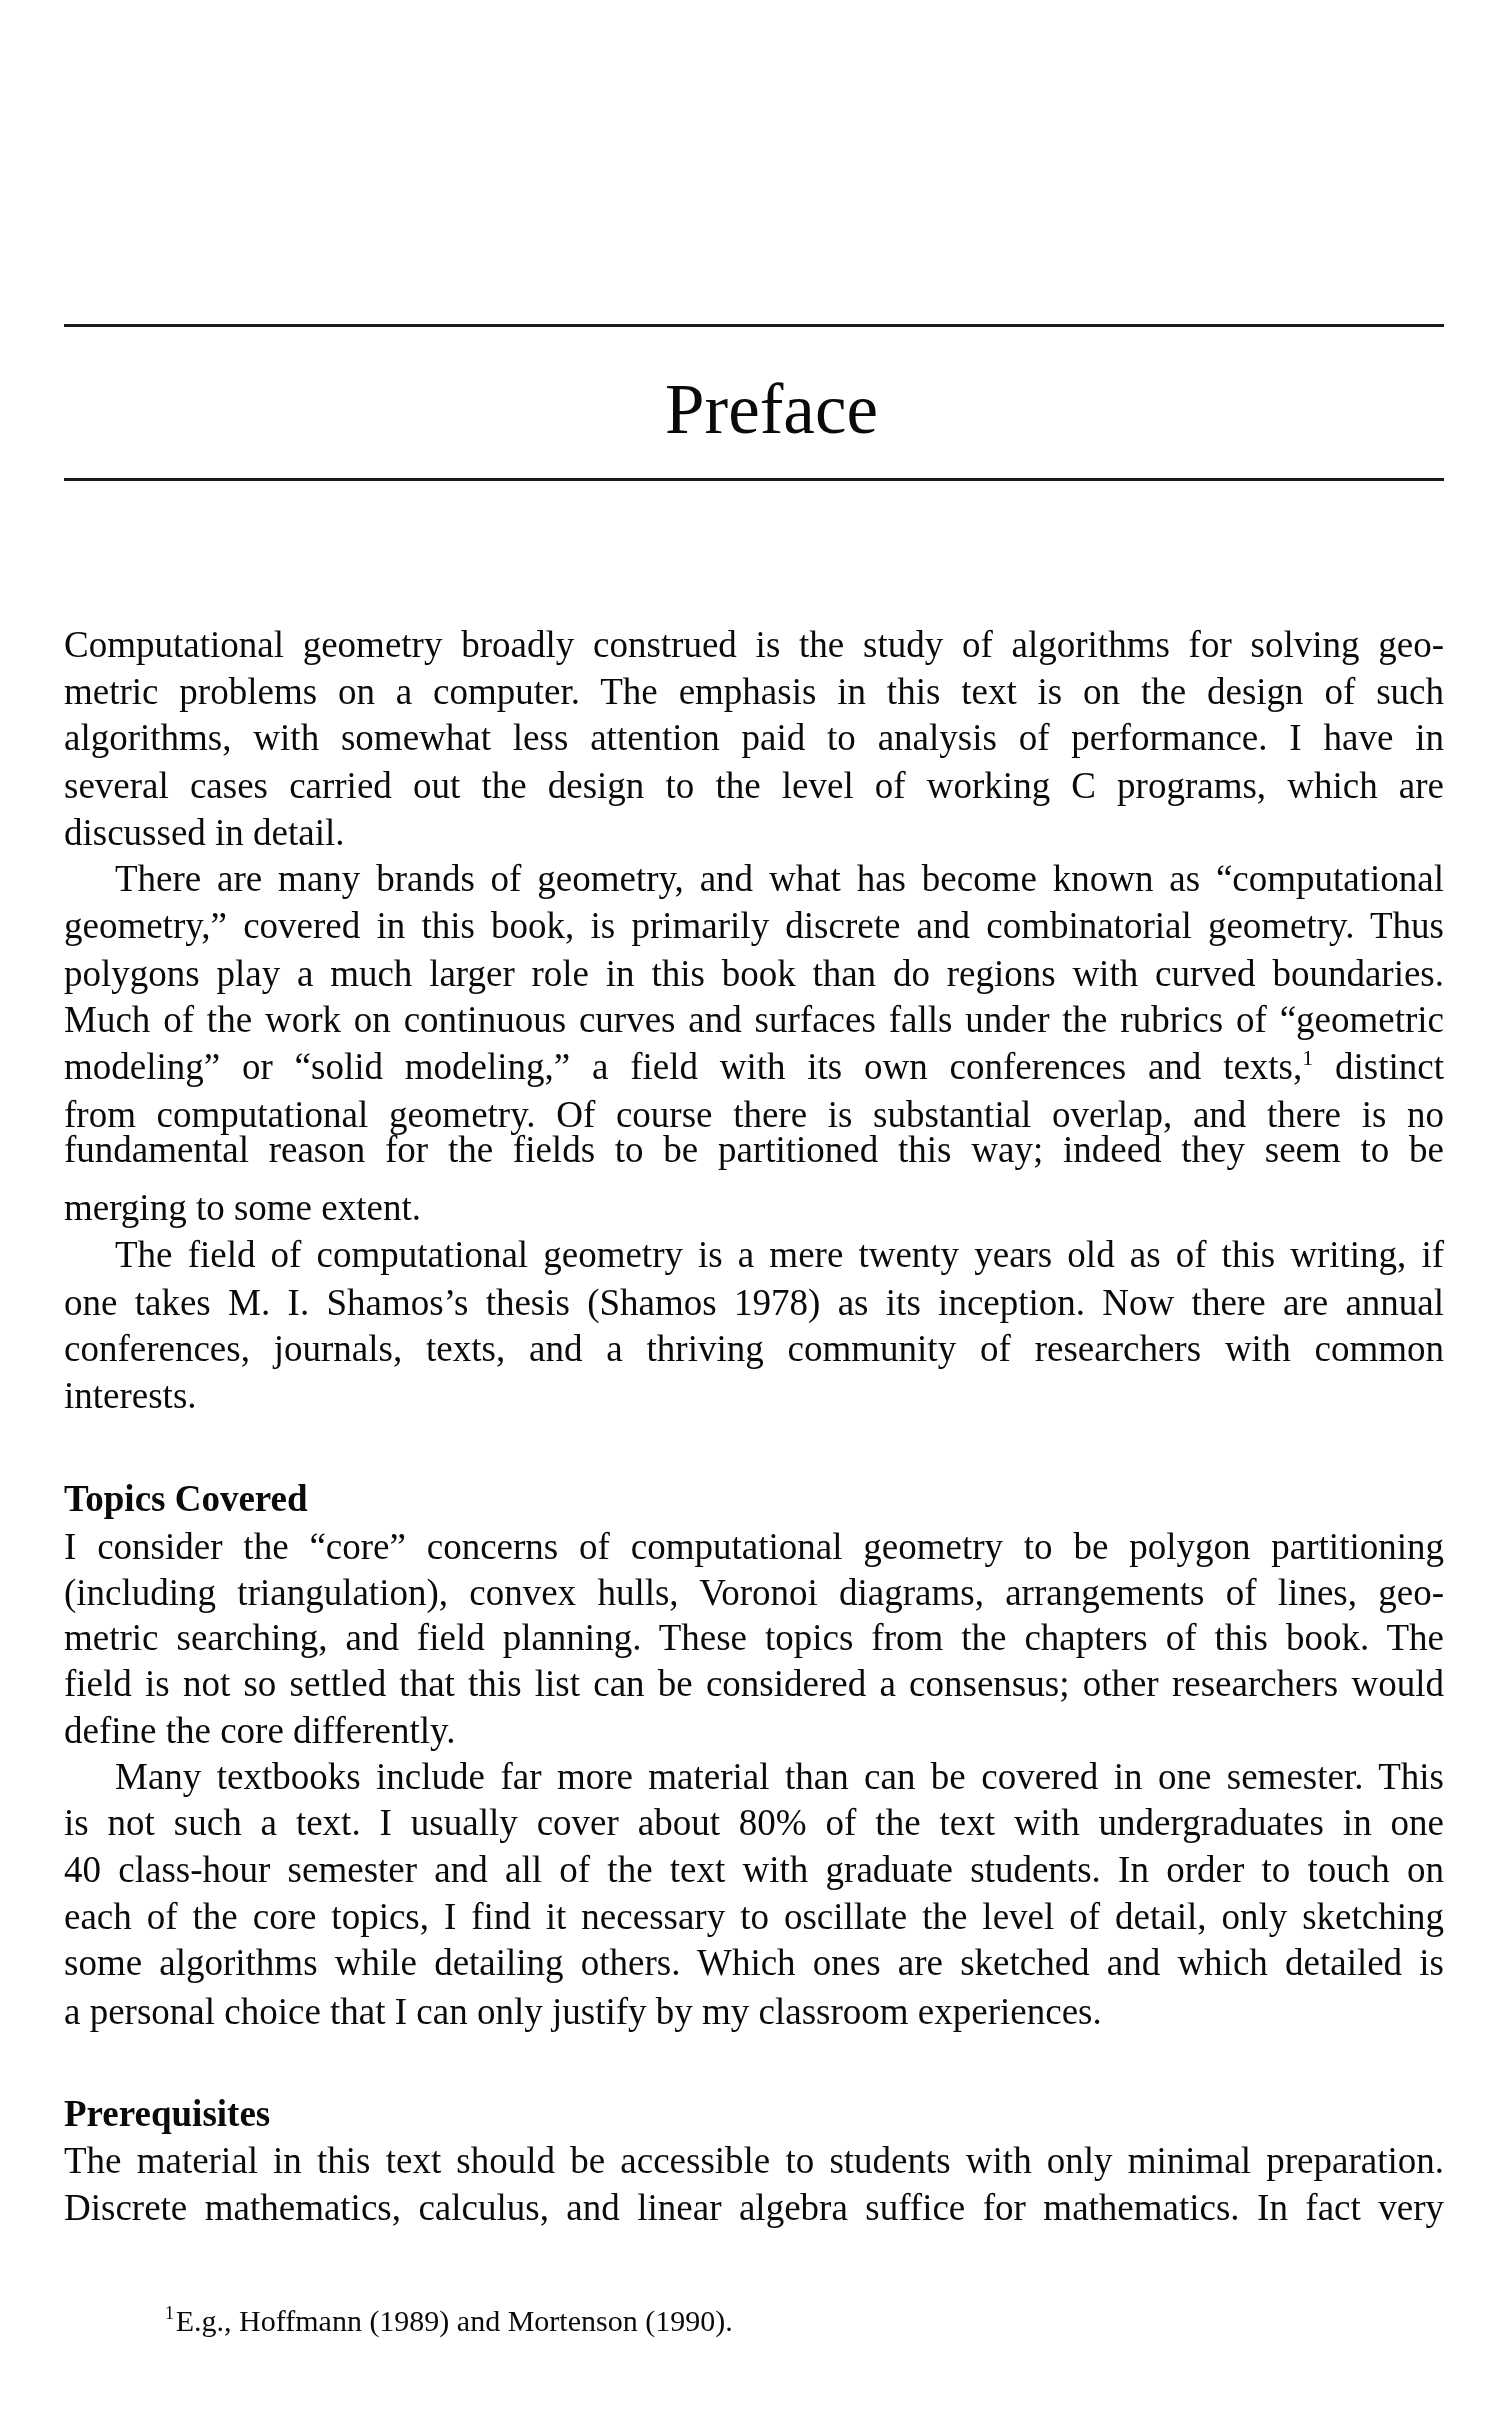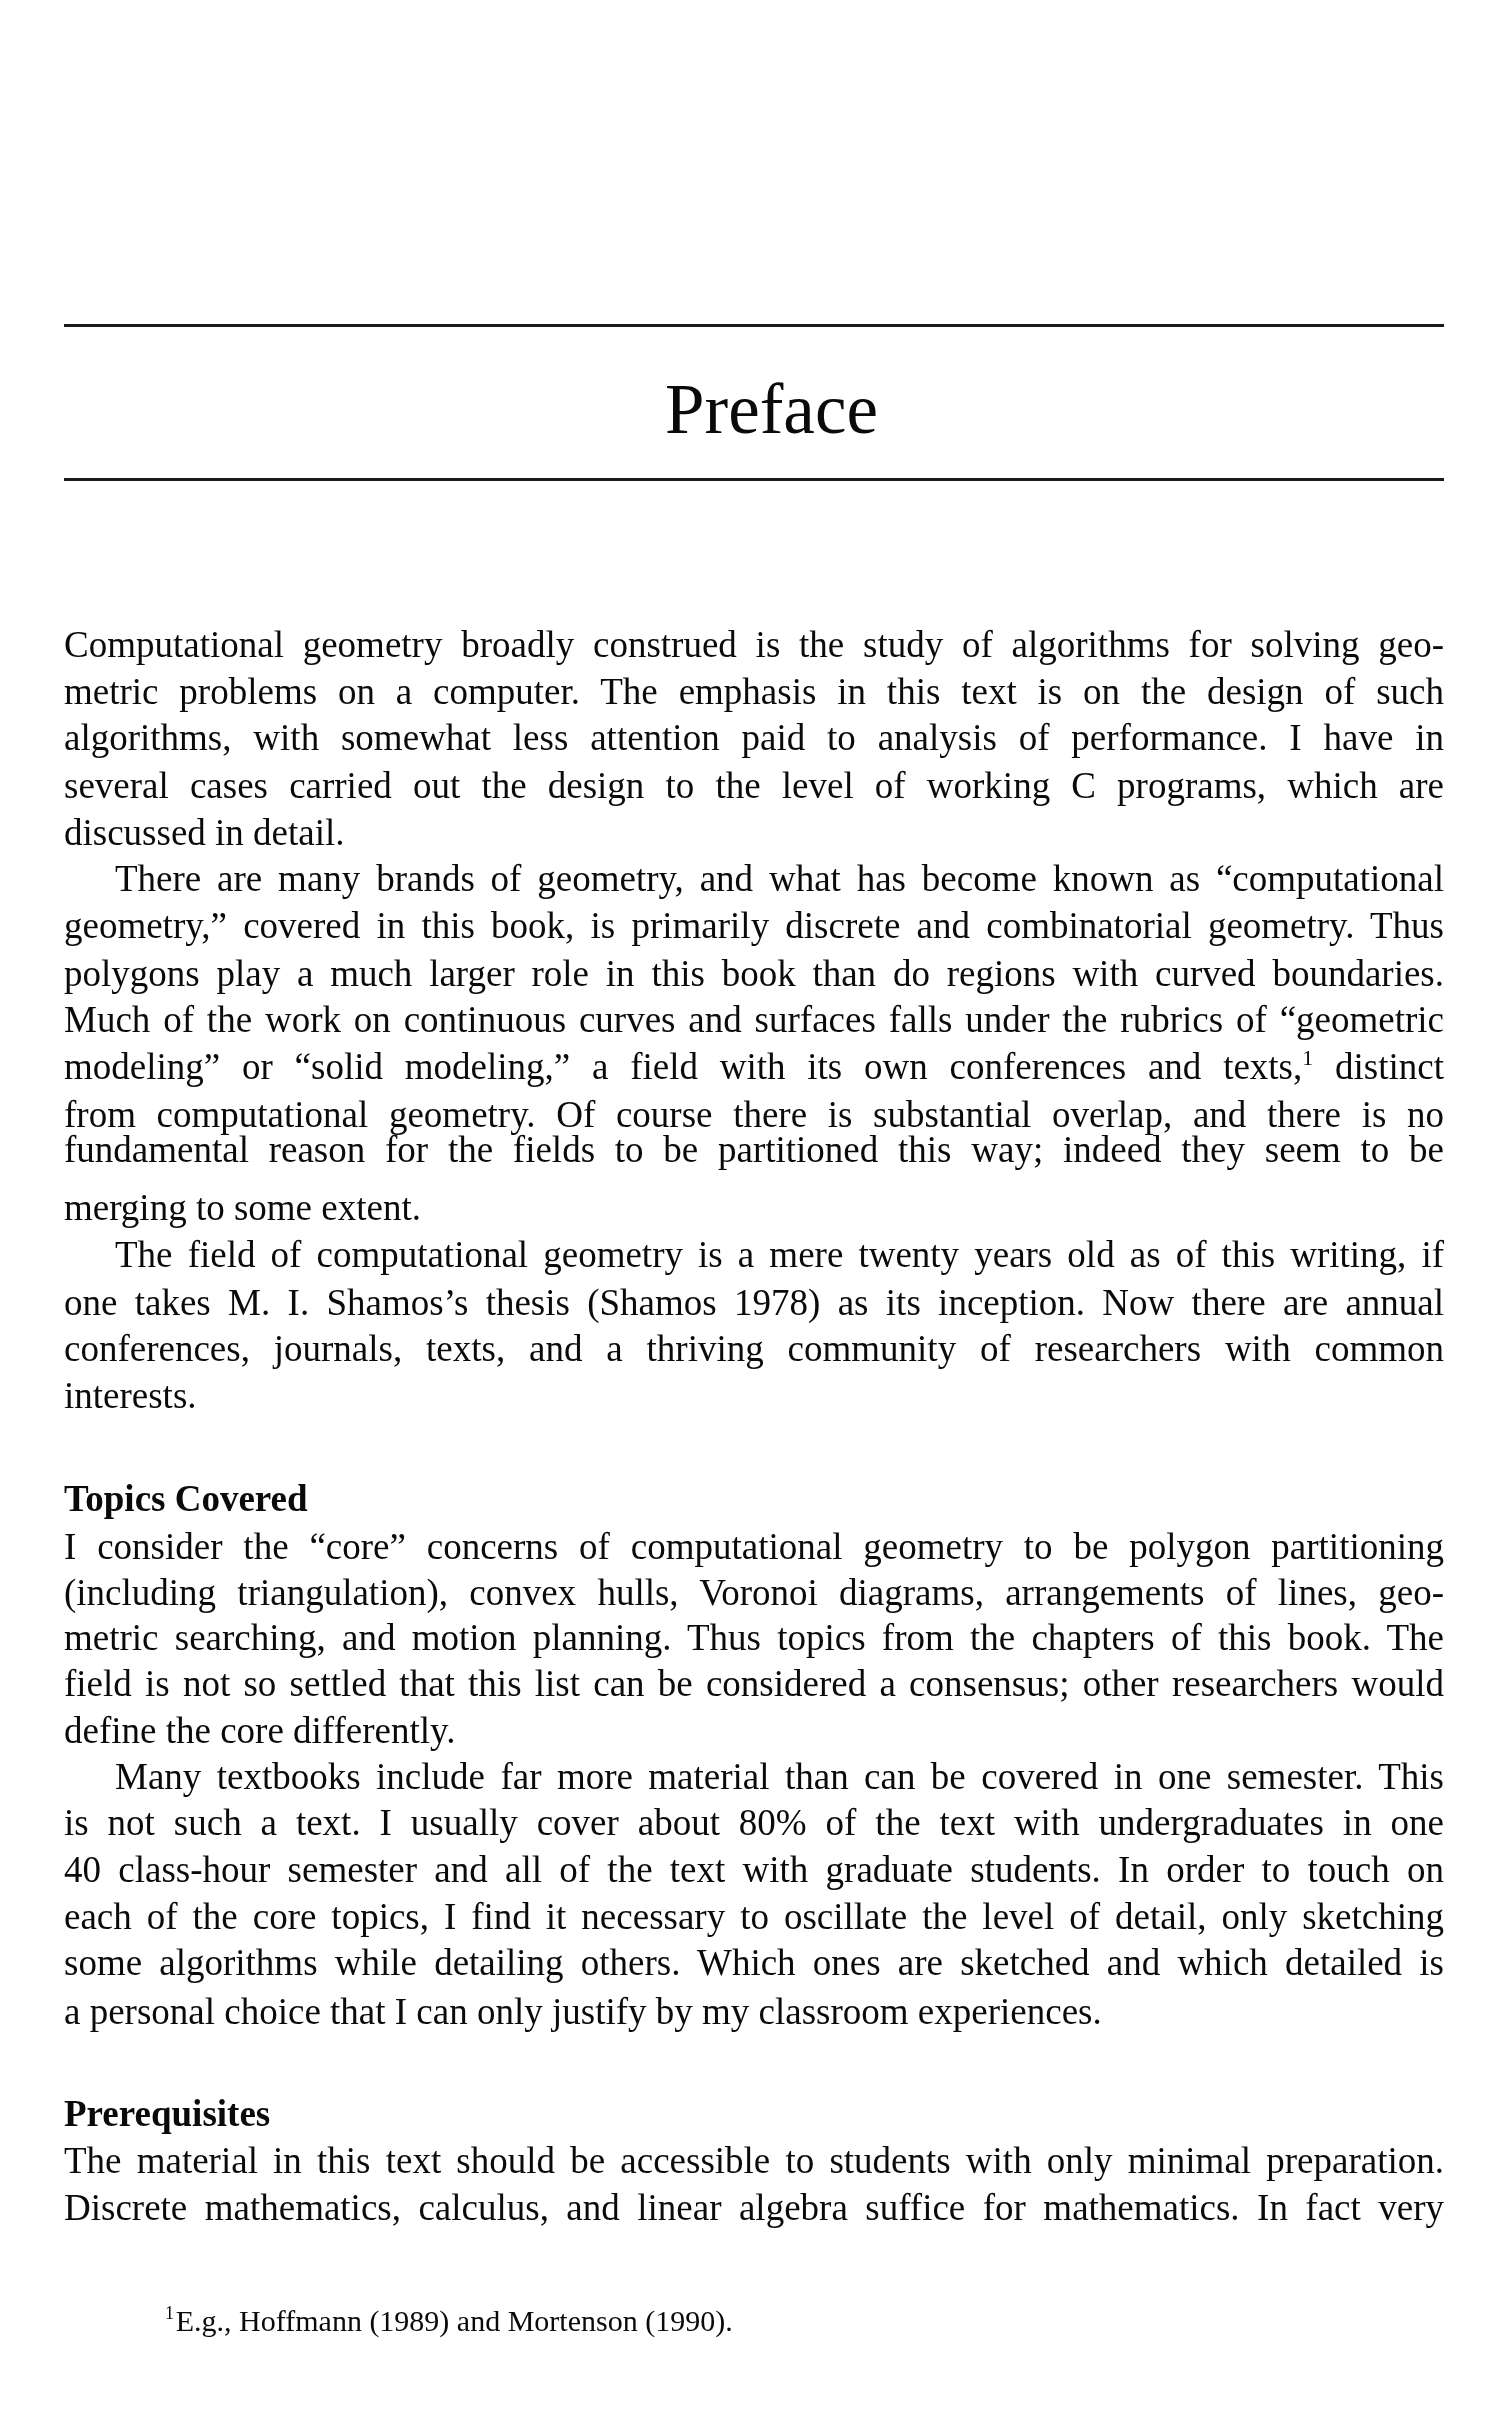--- a/index.html
+++ b/index.html
@@ -43,21 +43,21 @@
       <div class="line justify" style="top: 1091px; white-space: nowrap; text-align: left; word-spacing: 0px;"><span>from computational geometry.  Of course there is substantial overlap, and there is no</span></div>
       <div class="line justify" style="top: 1126px; white-space: nowrap; text-align: center; word-spacing: 0px;"><span>fundamental reason for the fields to be partitioned this way; indeed they seem to be</span></div>
       <div class="line" style="top: 1184px;"><span>merging to some extent.</span></div>
       <div class="line justify indent" style="top: 1231px; white-space: nowrap; text-align: left; word-spacing: 0px;"><span>The field of computational geometry is a mere twenty years old as of this writing, if</span></div>
       <div class="line justify" style="top: 1279px; white-space: nowrap; text-align: left; word-spacing: 0px;"><span>one takes M. I. Shamos’s thesis (Shamos 1978) as its inception.  Now there are annual</span></div>
       <div class="line justify" style="top: 1325px; white-space: nowrap; text-align: left; word-spacing: 0px;"><span>conferences, journals, texts, and a thriving community of researchers with common</span></div>
       <div class="line" style="top: 1372px;"><span>interests.</span></div>
       <div class="line heading" style="top: 1475px;"><span>Topics Covered</span></div>
       <div class="line justify" style="top: 1523px; white-space: nowrap; text-align: left; word-spacing: 0px;"><span>I consider the “core” concerns of computational geometry to be polygon partitioning</span></div>
       <div class="line justify" style="top: 1569px; white-space: nowrap; text-align: left; word-spacing: 0px; font-family: Liberation Serif, serif;"><span>(including triangulation), convex hulls, Voronoi diagrams, arrangements of lines, geo-</span></div>
-      <div class="line justify" style="top: 1614px; white-space: nowrap; text-align: left; word-spacing: 0px;"><span>metric searching, and motion planning. Thus topics from the chapters of this book.  The</span></div>
+      <div class="line justify" style="top: 1614px; white-space: nowrap; text-align: left; word-spacing: 0px;"><span>metric searching, and field planning. These topics from the chapters of this book.  The</span></div>
       <div class="line justify" style="top: 1660px; white-space: nowrap; text-align: left; word-spacing: 0px;"><span>field is not so settled that this list can be considered a consensus; other researchers would</span></div>
       <div class="line" style="top: 1707px;"><span>define the core differently.</span></div>
       <div class="line justify indent" style="top: 1753px; white-space: nowrap; text-align: left; word-spacing: 0px;"><span>Many textbooks include far more material than can be covered in one semester.  This</span></div>
       <div class="line justify" style="top: 1799px; white-space: nowrap; text-align: left; word-spacing: 0px;"><span>is not such a text.  I usually cover about 80% of the text with undergraduates in one</span></div>
       <div class="line justify" style="top: 1846px; white-space: nowrap; text-align: right; word-spacing: 0px;"><span>40 class-hour semester and all of the text with graduate students.  In order to touch on</span></div>
       <div class="line justify" style="top: 1893px; white-space: nowrap; text-align: left; word-spacing: 0px;"><span>each of the core topics, I find it necessary to oscillate the level of detail, only sketching</span></div>
       <div class="line justify" style="top: 1939px; white-space: nowrap; text-align: left; word-spacing: 0px;"><span>some algorithms while detailing others.  Which ones are sketched and which detailed is</span></div>
       <div class="line" style="top: 1988px;"><span>a personal choice that I can only justify by my classroom experiences.</span></div>
       <div class="line heading" style="top: 2090px;"><span>Prerequisites</span></div>
       <div class="line justify" style="top: 2137px; white-space: nowrap; text-align: left; word-spacing: 0px;"><span>The material in this text should be accessible to students with only minimal preparation.</span></div>

